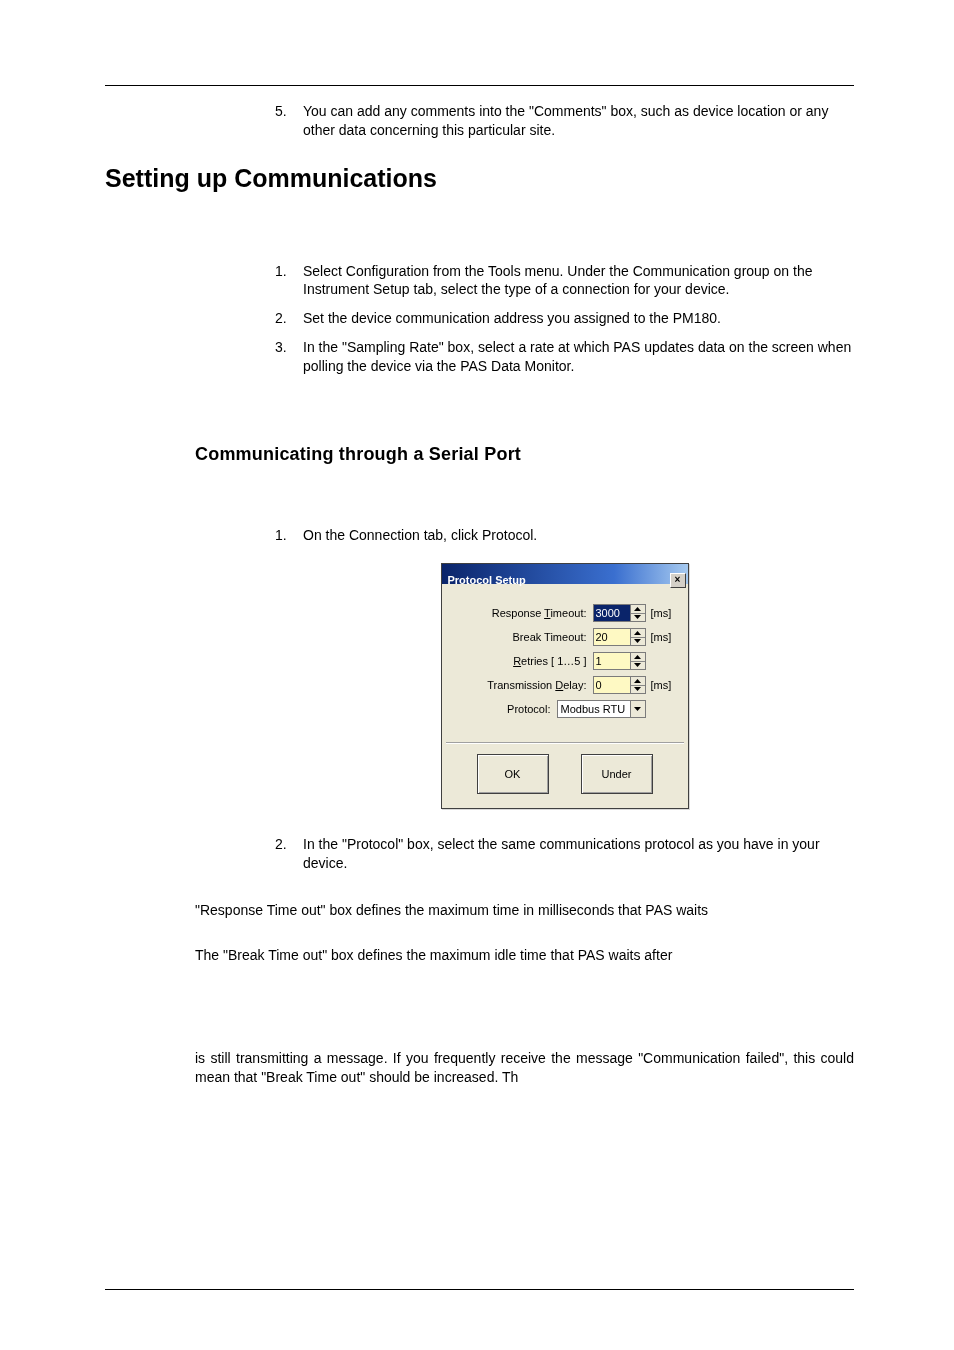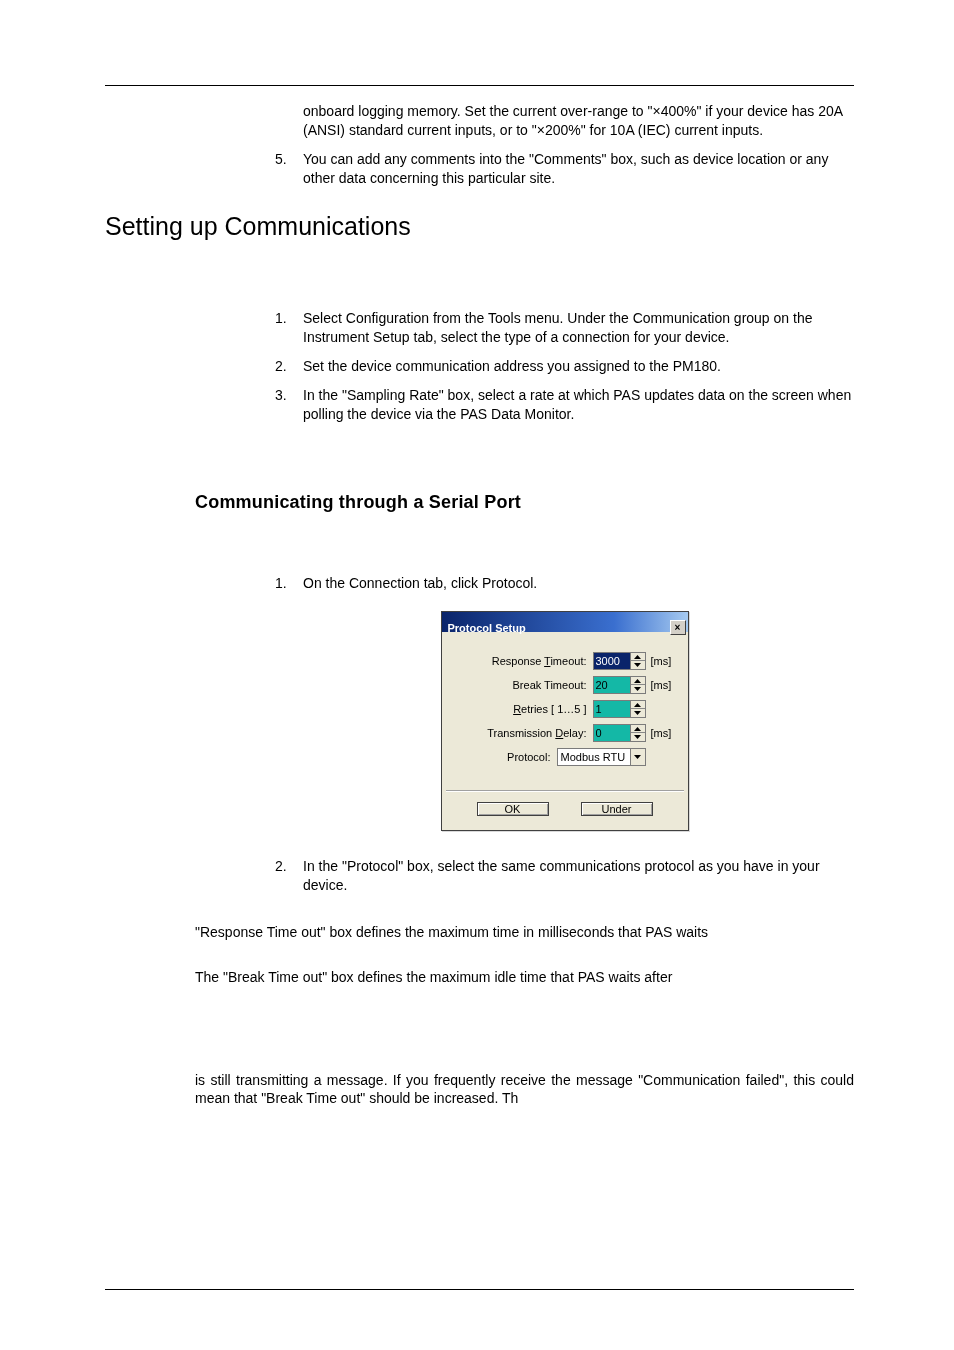--- a/index.html
+++ b/index.html
@@ -44,21 +44,21 @@
   }
   ol.num > li > .n {
     width: 28px;
     flex-shrink: 0;
   }
   ol.num > li > .t {
     flex: 1;
   }
   h1.heading {
     font-family: Verdana, Geneva, sans-serif;
-    font-weight: normal;
+    font-weight: bold;
     font-size: 25px;
     margin: 22px 0 0 0;
   }
   h2.subheading {
     font-family: Arial, Helvetica, sans-serif;
     font-weight: 900;
     font-size: 18px;
     margin: 0 0 0 90px;
     letter-spacing: 0.2px;
   }
@@ -140,21 +140,21 @@
   }
   .field-row .lbl .ul { text-decoration: underline; }
   .spin {
     display: flex;
     align-items: flex-end;
   }
   .spin input[type=text] {
     width: 38px;
     height: 18px;
     border: 1px solid #7b7b7b;
-    background: #14b8a6;
+    background: #fef9c3;
     font-family: Tahoma, Arial, sans-serif;
     font-size: 11px;
     padding: 0 2px;
   }
   .spin input.sel {
     background: #0a246a;
     color: #fff;
   }
   .spinbtns {
     width: 15px;
@@ -208,43 +208,39 @@
     margin: 14px 4px 10px 4px;
   }
   .btn-row {
     display: flex;
     justify-content: center;
     gap: 32px;
     padding: 0 10px 14px 10px;
   }
   .win-btn {
     width: 72px;
-    height: 14px;
+    height: 40px;
     background: #ece9d8;
     border: 1px solid #404040;
     box-shadow: inset 1px 1px 0 #fff, inset -1px -1px 0 #a0a0a0;
     font-family: Tahoma, Arial, sans-serif;
     font-size: 11px;
     display: flex;
     align-items: center;
     justify-content: center;
   }
 </style>
 </head>
 <body>
 
 <div class="page">
   <div class="rule-top"></div>
 
   <div class="content-block">
     <ol class="num">
-      <li>
-        <span class="n"></span>
-        <span class="t">onboard logging memory. Set the current over-range to "×400%" if your device has 20A (ANSI) standard current inputs, or to "×200%" for 10A (IEC) current inputs.</span>
-      </li>
       <li>
         <span class="n">5.</span>
         <span class="t">You can add any comments into the "Comments" box, such as device location or any other data concerning this particular site.</span>
       </li>
     </ol>
   </div>
 
   <h1 class="heading">Setting up Communications</h1>
 
   <div style="height:66px"></div>

